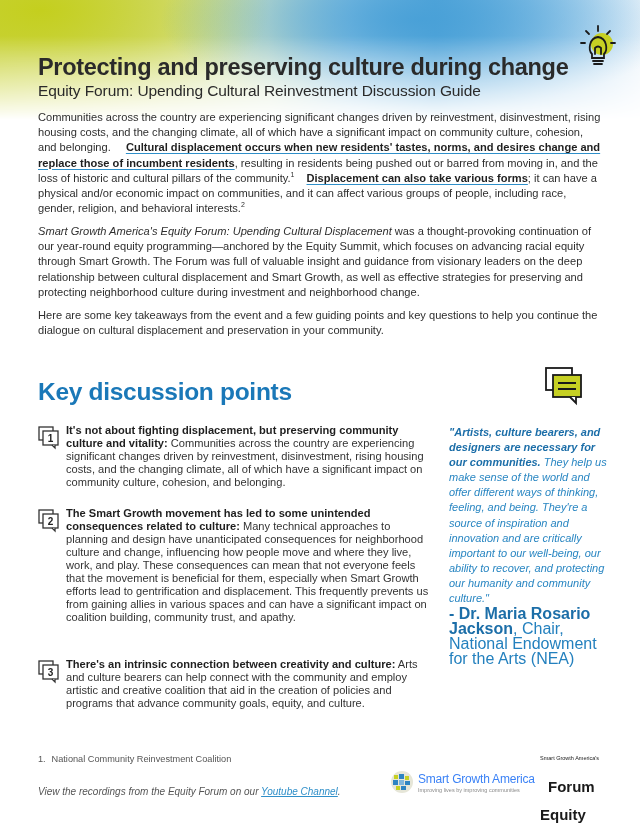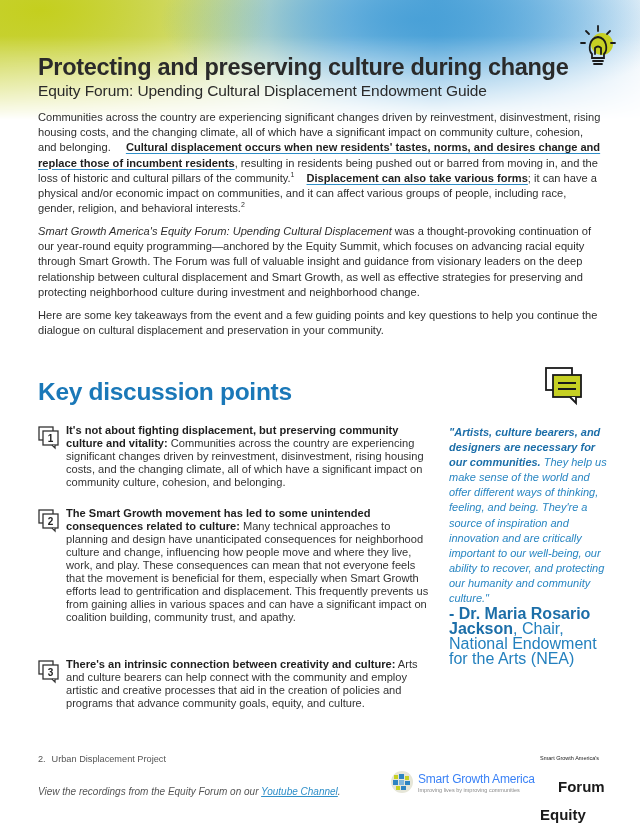--- a/index.html
+++ b/index.html
@@ -66,29 +66,29 @@
   .recordings a { color: #2f8fc9; text-decoration: underline; }
 
   .sga-logo { position: absolute; left: 390px; top: 770px; width: 135px; height: 26px; }
   .sga-mark { position: absolute; left: 0; top: 0; width: 24px; height: 24px; }
   .sga-name { position: absolute; left: 28px; top: 2px; font-size: 12px; color: #3b82f6; white-space: nowrap; letter-spacing: -0.2px; }
   .sga-tag { position: absolute; left: 28px; top: 17px; font-size: 5.5px; color: #8a8a8a; white-space: nowrap; }
 
   .ef-logo { position: absolute; left: 540px; top: 755px; width: 80px; height: 50px; color: #1a1a1a; }
   .ef-small { position: absolute; left: 0; top: 0; font-size: 5.5px; white-space: nowrap; }
   .ef-equity { position: absolute; left: 0; top: 9px; font-size: 15px; font-weight: bold; line-height: 16px; margin-top: 43px; }
-  .ef-forum { position: absolute; left: 18px; top: 24px; font-size: 15px; font-weight: bold; line-height: 16px; }
+  .ef-forum { position: absolute; left: 8px; top: 24px; font-size: 15px; font-weight: bold; line-height: 16px; }
 </style>
 </head>
 <body>
 
 <div class="header-bg"></div>
 
 <h1 class="title">Protecting and preserving culture during change</h1>
-<div class="subtitle">Equity Forum: Upending Cultural Displacement Endowment Guide</div>
+<div class="subtitle">Equity Forum: Upending Cultural Reinvestment Discussion Guide</div>
 
 <svg class="bulb" viewBox="0 0 40 50">
   <circle cx="24" cy="20" r="11" fill="#c6d023"></circle>
   <g stroke="#1a1a1a" stroke-width="1.8" stroke-linecap="round" fill="none">
     <line x1="20" y1="2" x2="20" y2="7"></line>
     <line x1="8" y1="7" x2="11" y2="10"></line>
     <line x1="32" y1="7" x2="29" y2="10"></line>
     <line x1="3" y1="19" x2="7" y2="19"></line>
     <line x1="33" y1="19" x2="37" y2="19"></line>
     <path d="M14 30 C10 26 11 14 20 13 C29 14 30 26 26 30 L26 34 L14 34 Z"></path>
@@ -134,29 +134,29 @@
   <p class="kp-text"><b>The Smart Growth movement has led to some unintended consequences related to culture:</b><span> Many technical approaches to planning and design have unanticipated consequences for neighborhood culture and change, influencing how people move and where they live, work, and play. These consequences can mean that not everyone feels that the movement is beneficial for them, especially when Smart Growth efforts lead to gentrification and displacement. This frequently prevents us from gaining allies in various spaces and can have a significant impact on coalition building, community trust, and apathy.</span></p>
 </div>
 
 <div class="kp kp3">
   <svg class="num-icon" viewBox="0 0 22 24">
     <rect x="1" y="1" width="14" height="13" fill="#fff" stroke="#333" stroke-width="1.3"></rect>
     <rect x="5" y="5" width="15" height="14" fill="#fff" stroke="#333" stroke-width="1.3"></rect>
     <path d="M14 19 L17 22 L17 19" fill="#fff" stroke="#333" stroke-width="1.3"></path>
     <text x="12.5" y="16" font-size="10" font-weight="bold" text-anchor="middle" fill="#222" font-family="Liberation Sans, sans-serif">3</text>
   </svg>
-  <p class="kp-text"><b>There's an intrinsic connection between creativity and culture:</b><span> Arts and culture bearers can help connect with the community and employ artistic and creative processes that aid in the creation of policies and programs that advance community goals, equity, and culture.</span></p>
+  <p class="kp-text"><b>There's an intrinsic connection between creativity and culture:</b><span> Arts and culture bearers can help connect with the community and employ artistic and creative coalition that aid in the creation of policies and programs that advance community goals, equity, and culture.</span></p>
 </div>
 
 <blockquote class="quote"><b>"Artists, culture bearers, and designers are necessary for our communities.</b><span> They help us make sense of the world and offer different ways of thinking, feeling, and being. They're a source of inspiration and innovation and are critically important to our well-being, our ability to recover, and protecting our humanity and community culture."</span></blockquote>
 
 <p class="attrib"><b>- Dr. Maria Rosario Jackson</b><span>, Chair, National Endowment for the Arts (NEA)</span></p>
 
 <ul class="footnotes">
-  <li><span class="fn-num">2.</span> <span>Urban Displacement Project</span></li>
+  <li><span class="fn-num">1.</span> <span>National Community Reinvestment Coalition</span></li>
 </ul>
 
 <p class="recordings"><span>View the recordings from the Equity Forum on our </span><a>Youtube Channel</a><span>.</span></p>
 
 <div class="sga-logo">
   <svg class="sga-mark" viewBox="0 0 24 24">
     <circle cx="12" cy="12" r="11" fill="#e6e6d8"></circle>
     <rect x="4" y="5" width="4" height="4" fill="#c6d023"></rect>
     <rect x="9" y="4" width="5" height="5" fill="#2d84c2"></rect>
     <rect x="15" y="6" width="4" height="4" fill="#c6d023"></rect>

